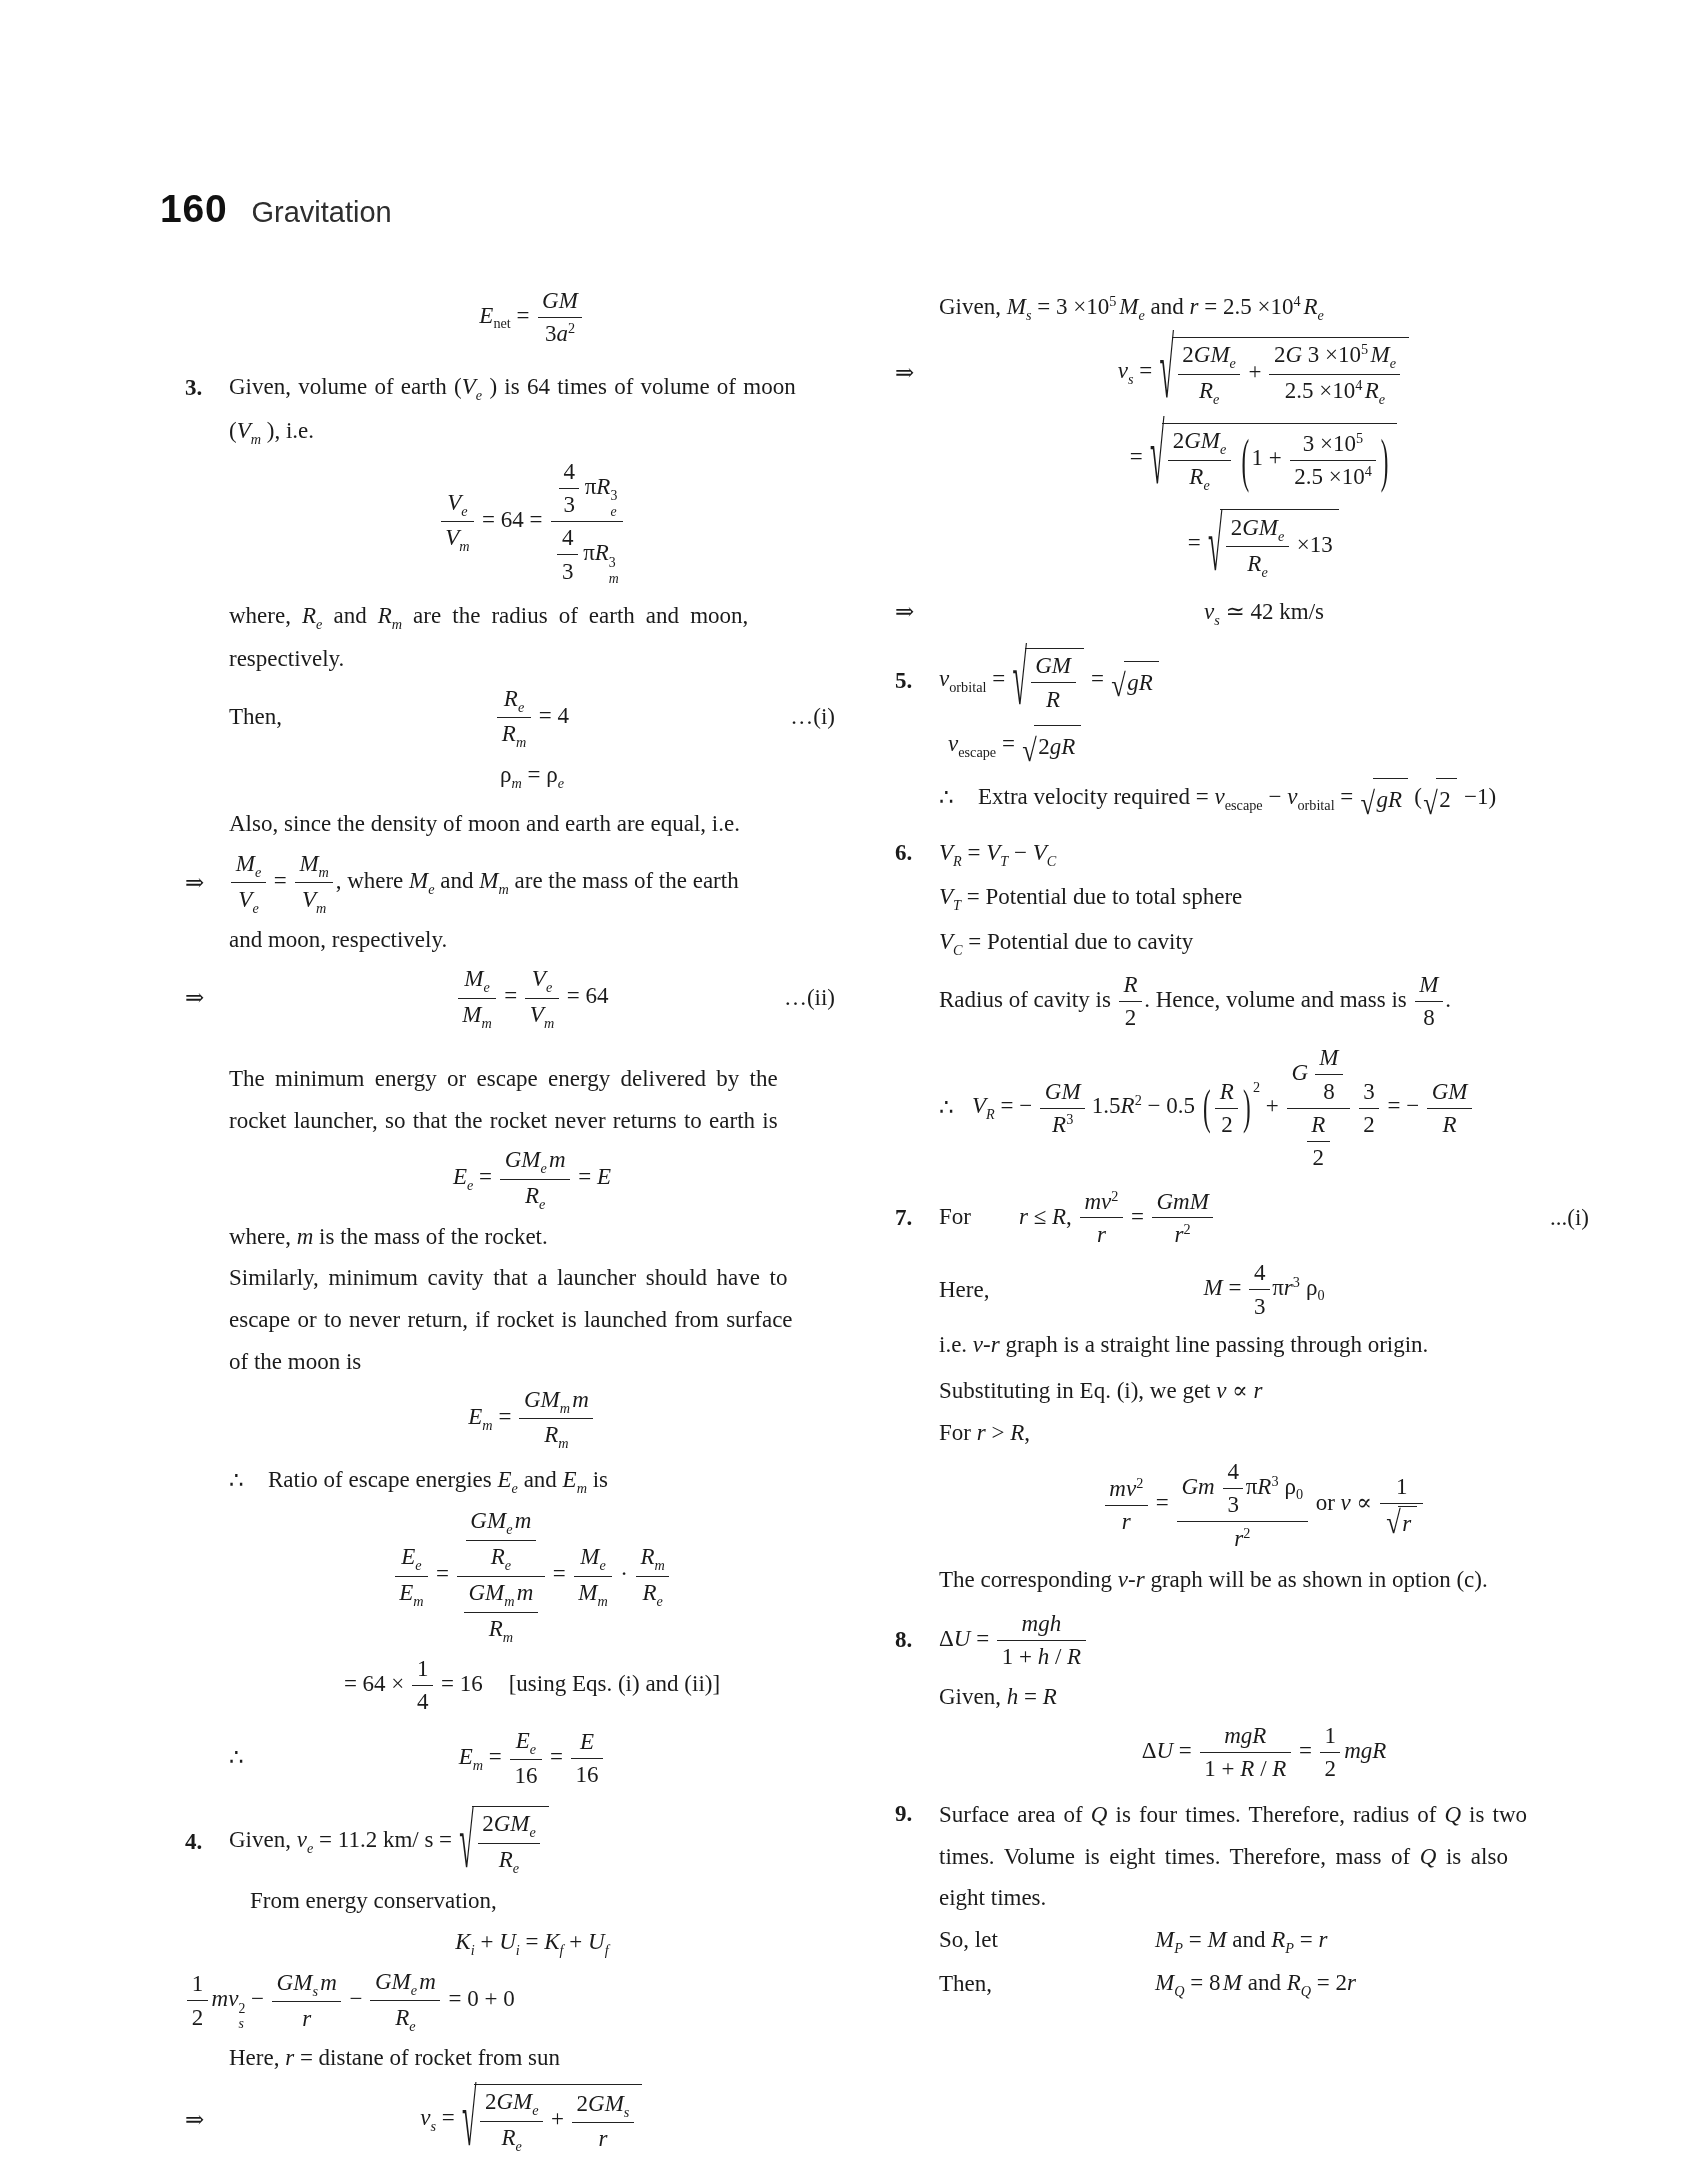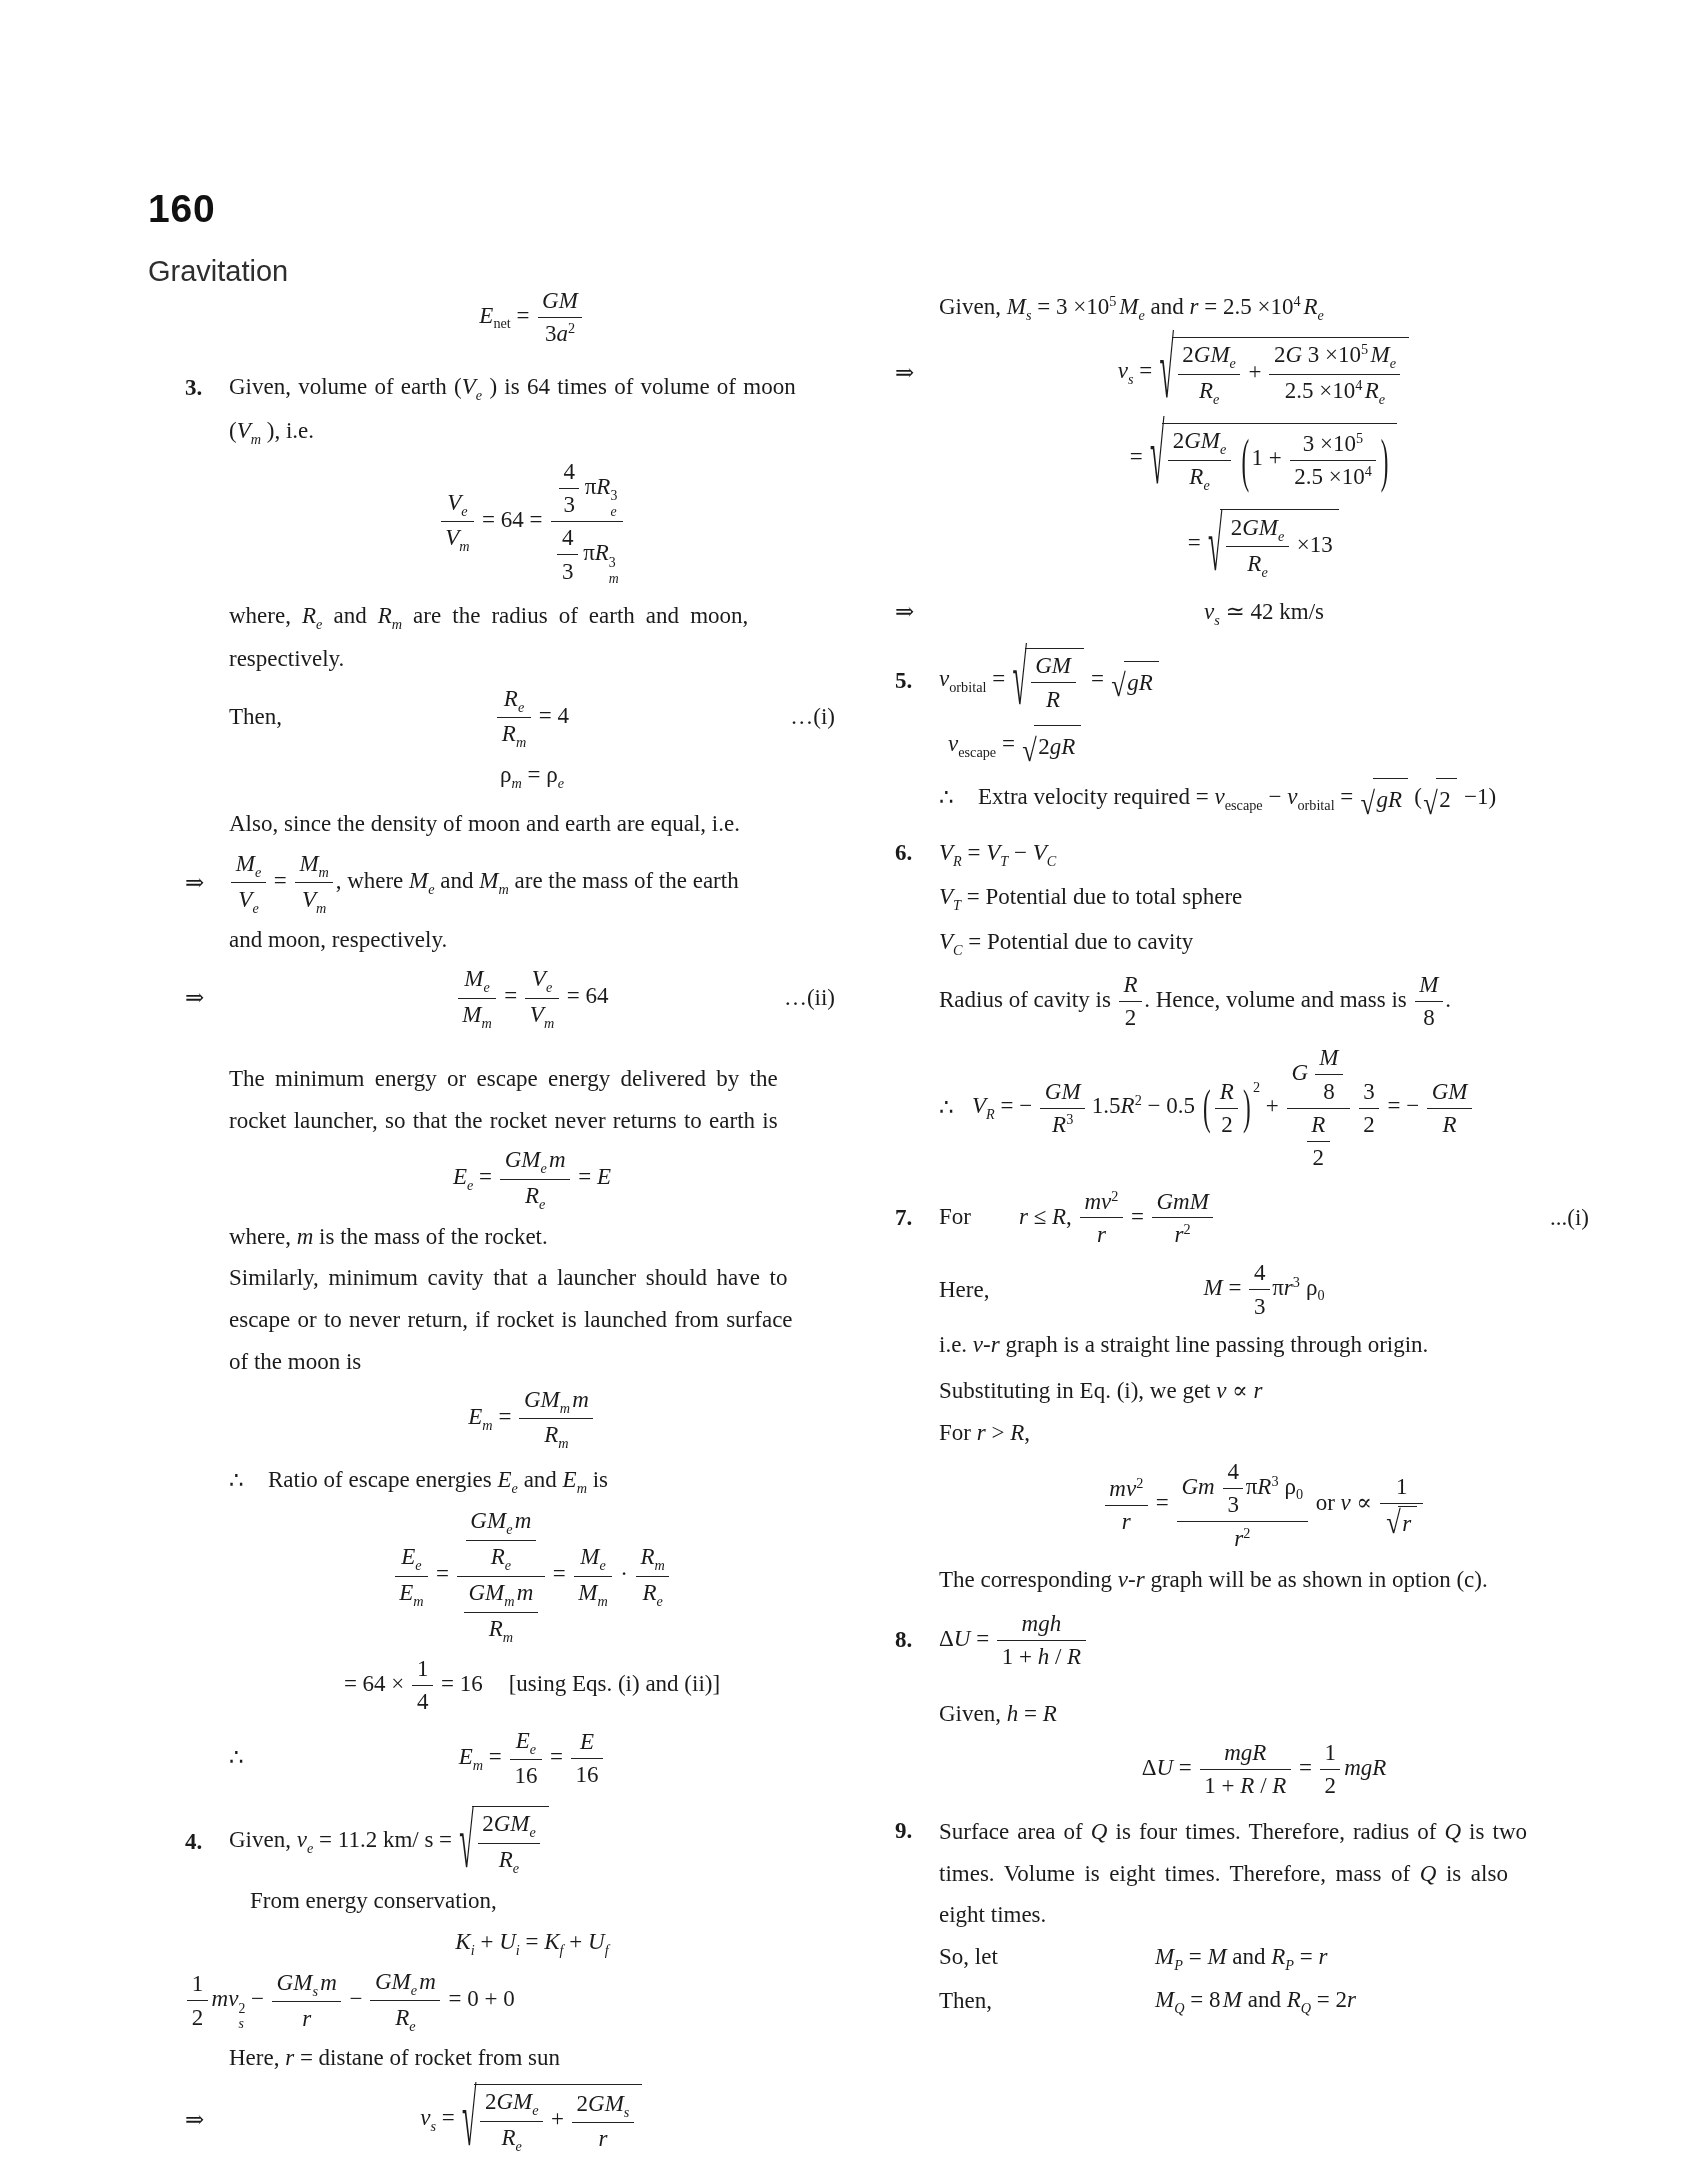--- a/index.html
+++ b/index.html
@@ -1,20 +1,20 @@
 <!DOCTYPE html>
 <html style="font-size:12px"><head>
 <meta charset="utf-8">
 <title>160 Gravitation</title>
 <style>
   html,body{margin:0;padding:0;background:#e8e8e8;}
   .page{position:relative;width:1700px;height:2172px;background:#ffffff;overflow:hidden;
         font-family:"Liberation Serif","DejaVu Serif",serif;color:#1b1b1b;}
-  .hdr{position:absolute;left:148px;top:187px;display:flex;align-items:baseline;gap:24px;
-       font-family:"Liberation Sans","DejaVu Sans",sans-serif;flex-direction:column;}
+  .hdr{position:absolute;left:160px;top:187px;display:flex;align-items:baseline;gap:24px;
+       font-family:"Liberation Sans","DejaVu Sans",sans-serif;}
   .pgnum{font-size:39px;font-weight:700;color:#111;letter-spacing:0.8px;}
   .chap{font-size:29px;font-weight:400;color:#2e2e2e;}
   .col{position:absolute;top:286px;font-size:23px;line-height:1.62;}
   .col-left{left:185px;width:650px;}
   .col-right{left:895px;width:694px;}
   .line{position:relative;margin-bottom:4.5px;white-space:nowrap;}
   .bd{display:block;}
   .bd-c{text-align:center;}
   .bd-l{text-align:left;}
   .nlab{position:absolute;left:0;top:50%;transform:translateY(-50%);font-weight:700;}
@@ -407,21 +407,21 @@
       <div class="line" style="padding-left: 44px; margin-top: 7.6px;">
         <span class="bd bd-l">The corresponding <span class="it">v</span>-<span class="it">r</span> graph will be as shown in option (c).</span>
       </div>
       <div class="line" style="padding-left: 44px; margin-top: 10.6px;">
         <span class="nlab">8.</span>
         <span class="bd bd-l">Δ<span class="it">U</span> = <span class="frac">
             <span class="num"><span class="it">mgh</span></span>
             <span class="den">1 + <span class="it">h</span> / <span class="it">R</span></span>
           </span></span>
       </div>
-      <div class="line" style="padding-left: 44px; margin-top: 23px;">
+      <div class="line" style="padding-left: 44px; margin-top: 6px;">
         <span class="bd bd-l">Given, <span class="it">h</span> = <span class="it">R</span></span>
       </div>
       <div class="line" style="padding-left: 44px; margin-top: 6px;">
         <span class="bd bd-c">Δ<span class="it">U</span> = <span class="frac">
             <span class="num"><span class="it">mgR</span></span>
             <span class="den">1 + <span class="it">R</span> / <span class="it">R</span></span>
           </span> = <span class="frac">
             <span class="num">1</span>
             <span class="den">2</span>
           </span><span class="gap" style="width: 1.5px;"></span><span class="it">mgR</span></span>

